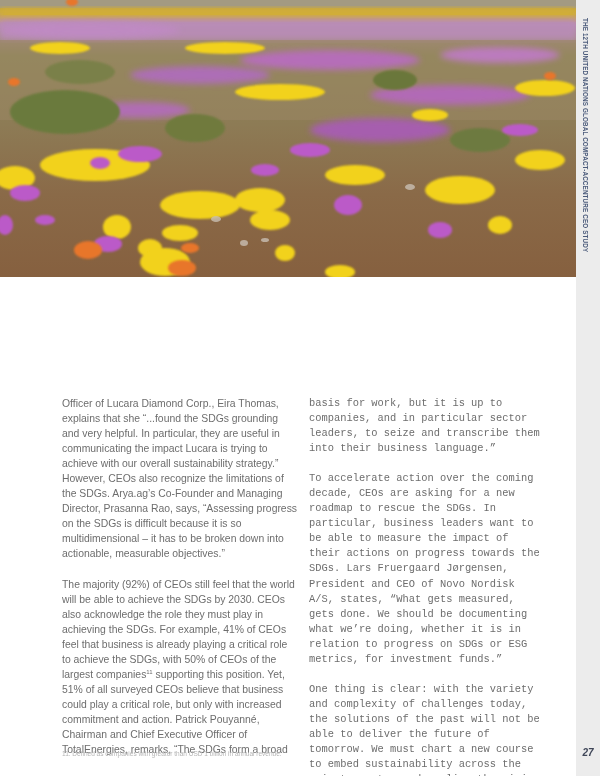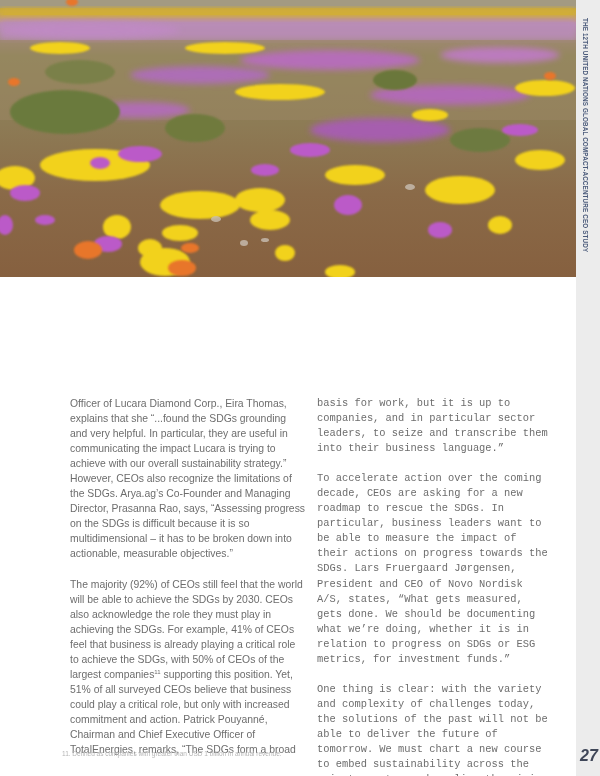--- a/index.html
+++ b/index.html
@@ -19,33 +19,33 @@
       background: #ececec;
     }
     .running-title {
       position: absolute; left: 582px; top: 18px;
       writing-mode: vertical-rl;
       font-size: 6.3px; font-weight: bold; letter-spacing: 0.15px;
       color: #4a5a7a; white-space: nowrap;
     }
     .col {
       position: absolute; top: 396px; width: 236px;
-      font-size: 10.4px; line-height: 15.05px; color: #6d6d6d; margin-left: 8px;
+      font-size: 10.4px; line-height: 15.05px; color: #6d6d6d;
     }
     .col p { margin: 0 0 15px 0; }
     .col-left { left: 62px; }
     .col-right { left: 309px; font-family: Liberation Mono, monospace; }
     sup { font-size: 6px; line-height: 0; vertical-align: 4px; }
     .footnote {
       position: absolute; left: 62px; top: 750px;
       font-size: 6.5px; color: #b4b4b4; white-space: nowrap;
     }
     .page-number {
       position: absolute; left: 580px; top: 747px; width: 16px; text-align: center;
-      font-size: 16px; font-weight: bold; font-style: italic; color: #3f4658;
+      font-size: 10px; font-weight: bold; font-style: italic; color: #3f4658;
     }
   </style>
 </head>
 <body>
 
 <div class="photo">
   <svg viewBox="0 0 576 277" preserveAspectRatio="none">
     <defs>
       <filter id="blur1">
           <feGaussianBlur stdDeviation="1.2"></feGaussianBlur>

